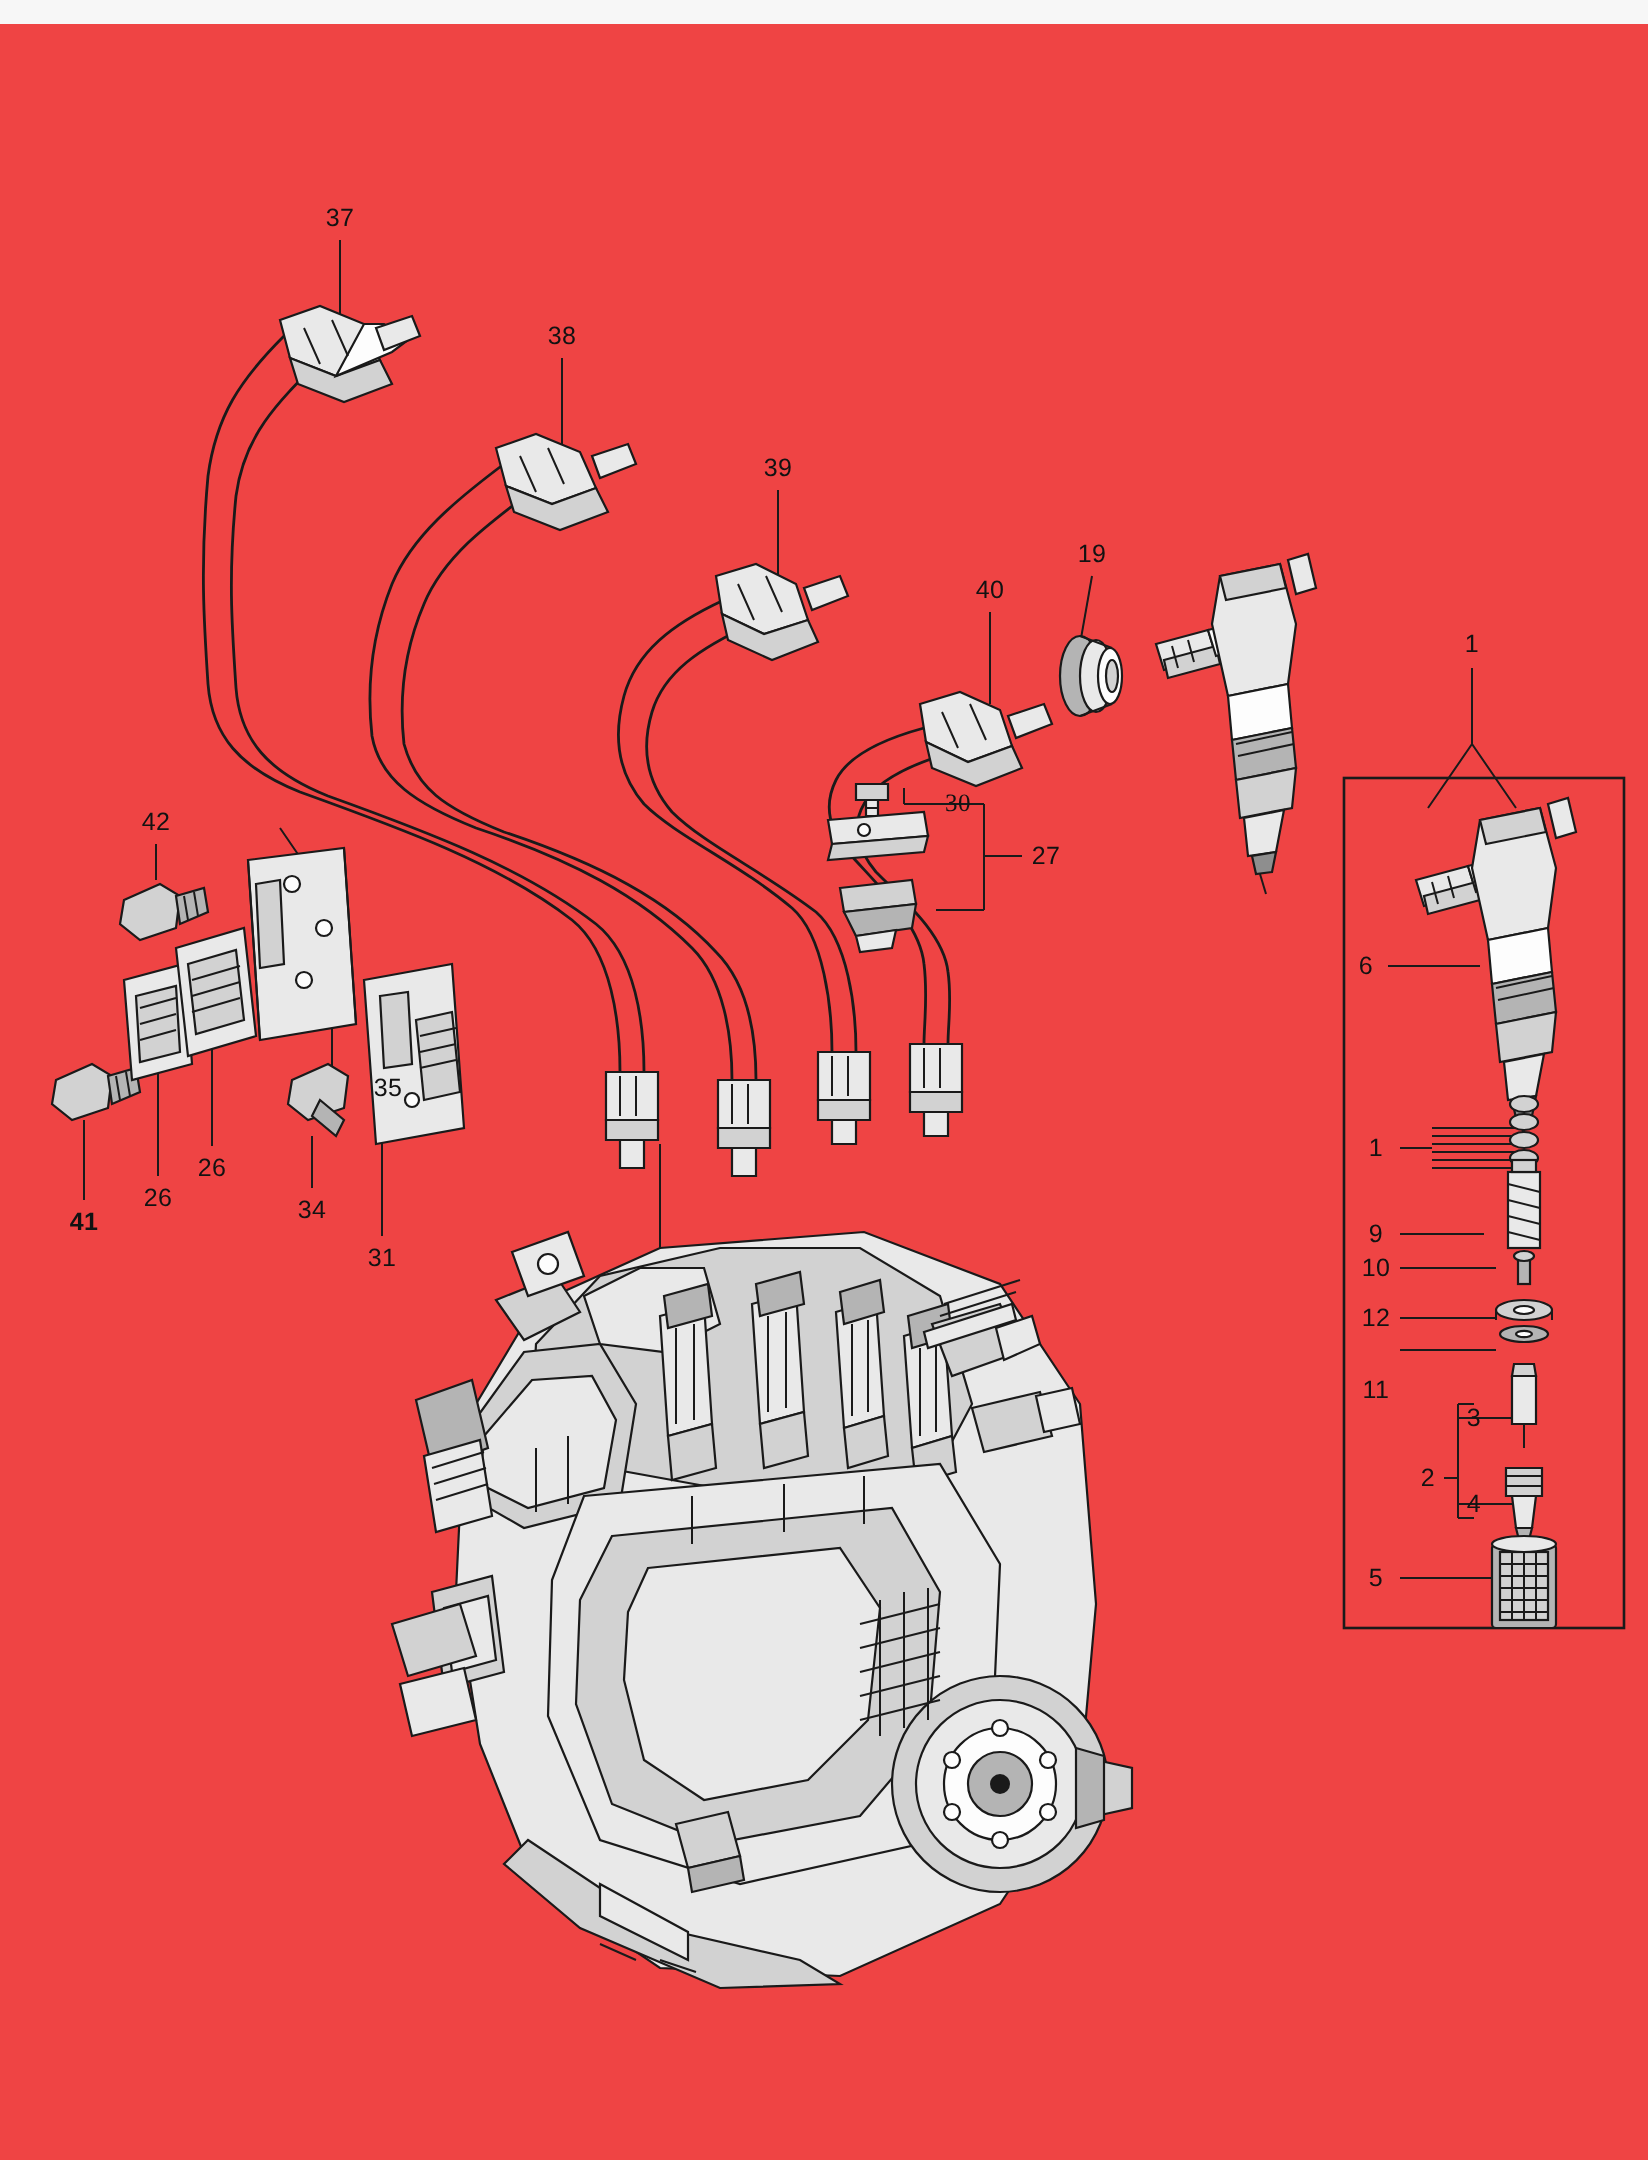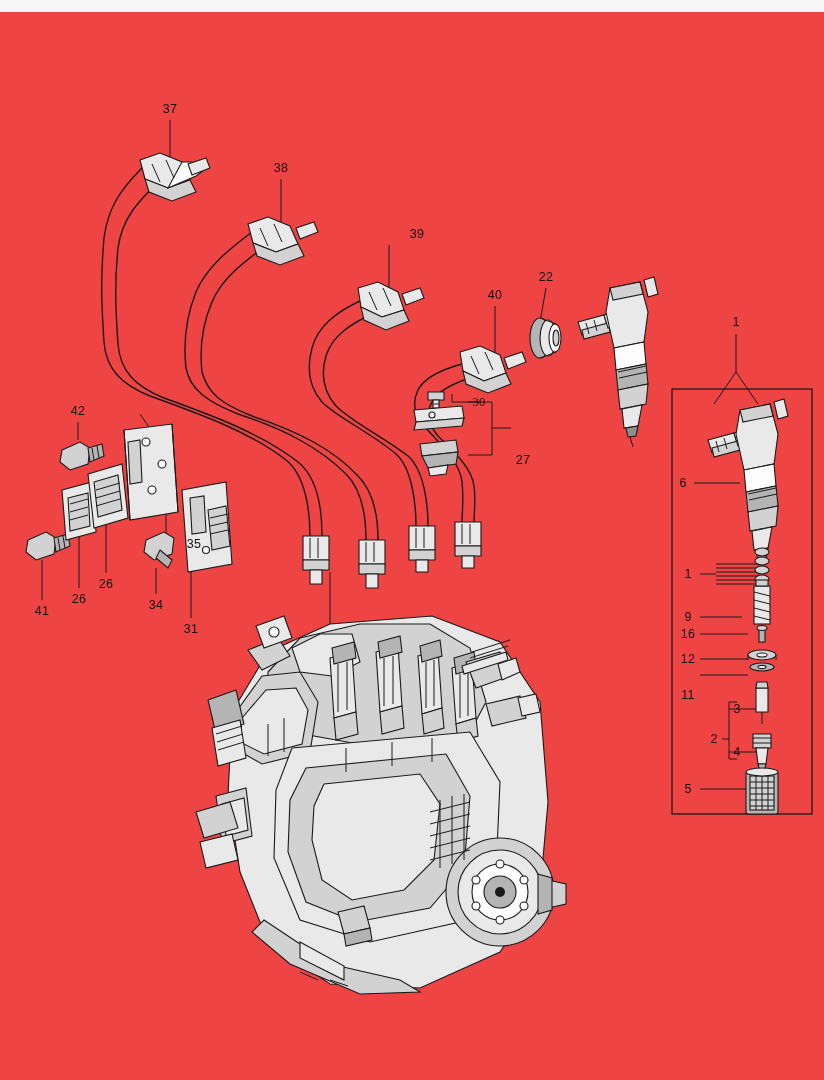--- a/index.html
+++ b/index.html
@@ -383,37 +383,37 @@
         <path d="M750,770 L774,770 M750,776 L774,776 M750,782 L774,782 M750,788 L774,788 M750,794 L774,794"></path>
         <path d="M756,764 L756,798 M762,764 L762,798 M768,764 L768,798"></path>
       </g>
       <ellipse class="fill-l" cx="762" cy="760" rx="16" ry="4"></ellipse>
     </g>
 
   </svg>
 
   <div class="callout" style="left:170px; top:97px;">37</div>
   <div class="callout" style="left:281px; top:156px;">38</div>
-  <div class="callout" style="left:389px; top:222px;margin-left:28px;">39</div>
+  <div class="callout" style="left:389px; top:222px;">39</div>
   <div class="callout" style="left:495px; top:283px;">40</div>
-  <div class="callout" style="left:546px; top:265px;">22</div>
+  <div class="callout" style="left:546px; top:265px;">19</div>
   <div class="callout" style="left:736px; top:310px;">1</div>
   <div class="callout" style="left:479px; top:390px;font-family:Liberation Serif, serif;">30</div>
-  <div class="callout" style="left:523px; top:416px;margin-top:32px;">27</div>
+  <div class="callout" style="left:523px; top:416px;">27</div>
   <div class="callout" style="left:78px;  top:399px;">42</div>
   <div class="callout" style="left:683px; top:471px;">6</div>
   <div class="callout" style="left:166px; top:532px;margin-left:28px;">35</div>
   <div class="callout" style="left:688px; top:562px;">1</div>
   <div class="callout" style="left:688px; top:605px;">9</div>
-  <div class="callout" style="left:688px; top:622px;">16</div>
+  <div class="callout" style="left:688px; top:622px;">10</div>
   <div class="callout" style="left:688px; top:647px;">12</div>
   <div class="callout" style="left:688px; top:663px;margin-top:20px;">11</div>
   <div class="callout" style="left:106px; top:572px;">26</div>
   <div class="callout" style="left:79px;  top:587px;">26</div>
-  <div class="callout" style="left:42px;  top:599px;">41</div>
+  <div class="callout" style="left:42px;  top:599px;font-weight:bold;">41</div>
   <div class="callout" style="left:156px; top:593px;">34</div>
   <div class="callout" style="left:191px; top:617px;">31</div>
   <div class="callout" style="left:737px; top:697px;">3</div>
   <div class="callout" style="left:714px; top:727px;">2</div>
   <div class="callout" style="left:737px; top:740px;">4</div>
   <div class="callout" style="left:688px; top:777px;">5</div>
 
 </div>
 
 </body></html>

